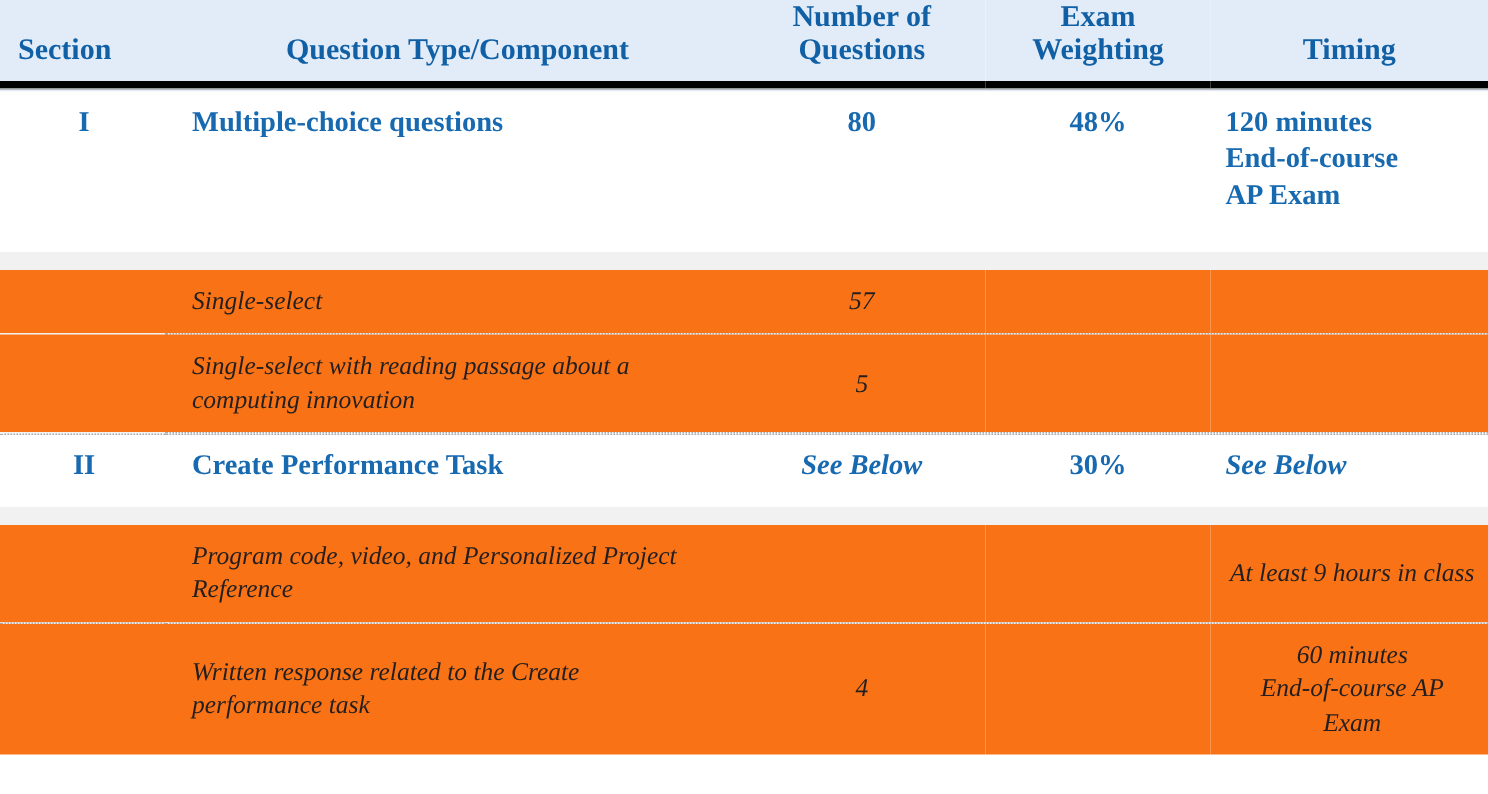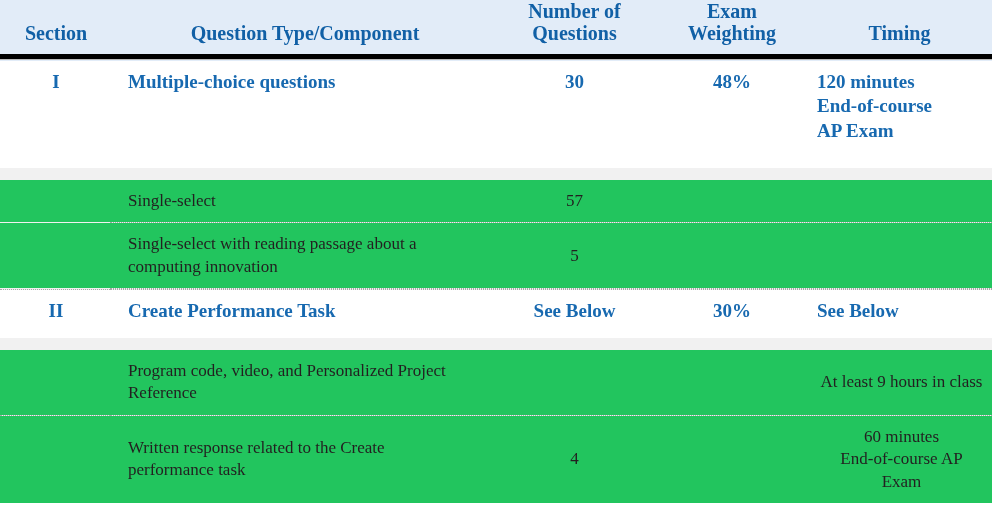--- a/index.html
+++ b/index.html
@@ -30,21 +30,21 @@
   
   thead tr { background: #e2ecf8; }
   thead th {
     color: #1160a6;
     font-weight: bold;
     font-size: 20px;
     line-height: 1.12;
     vertical-align: bottom;
     padding: 0 10px 9px 10px;
   }
-  thead th.th-section { text-align: center; padding-left: 12px; }
+  thead th.th-section { text-align: left; padding-left: 12px; }
   thead th.th-type    { text-align: center; padding-left: 18px; }
   .header-rule-row td {
     padding: 0;
     height: 7px;
   }
   .rule-black {
     height: 5px;
     background: #000000;
   }
   .rule-thin {
@@ -67,32 +67,34 @@
   tr.section-row td.c-section { padding-left: 12px; }
   tr.section-row td.c-type {
     text-align: left;
     padding-left: 18px;
   }
   tr.section-row td.c-timing {
     text-align: left;
     padding-right: 14px;
   }
   .italic-note {
+    font-style: italic;
   }
 
   
   tr.sub-row td {
-    background: #22c55e;
+    background: #f97316;
     color: #231f20;
     font-size: 17px;
     line-height: 1.32;
     font-weight: normal;
     vertical-align: middle;
     padding: 10px 10px 10px 10px;
     text-align: center;
+    font-style: italic;
   }
   tr.sub-row td.c-section { padding: 0; }
   tr.sub-row td.c-type {
     text-align: left;
     padding-left: 18px;
     padding-right: 22px;
   }
   tr.sub-row td.c-timing {
     text-align: center;
     padding-right: 6px;
@@ -166,21 +168,21 @@
         <div class="rule-thin"></div>
       </td>
     </tr>
   </thead>
 
   <tbody>
 
     <tr class="section-row">
       <td class="c-section">I</td>
       <td class="c-type">Multiple-choice questions</td>
-      <td class="c-num">30</td>
+      <td class="c-num">80</td>
       <td class="c-weight">48%</td>
       <td class="c-timing">
         <span>120 minutes</span><br>
         <span>End-of-course</span><br>
         <span>AP Exam</span>
       </td>
     </tr>
 
     <tr class="white-gap">
       <td></td>

